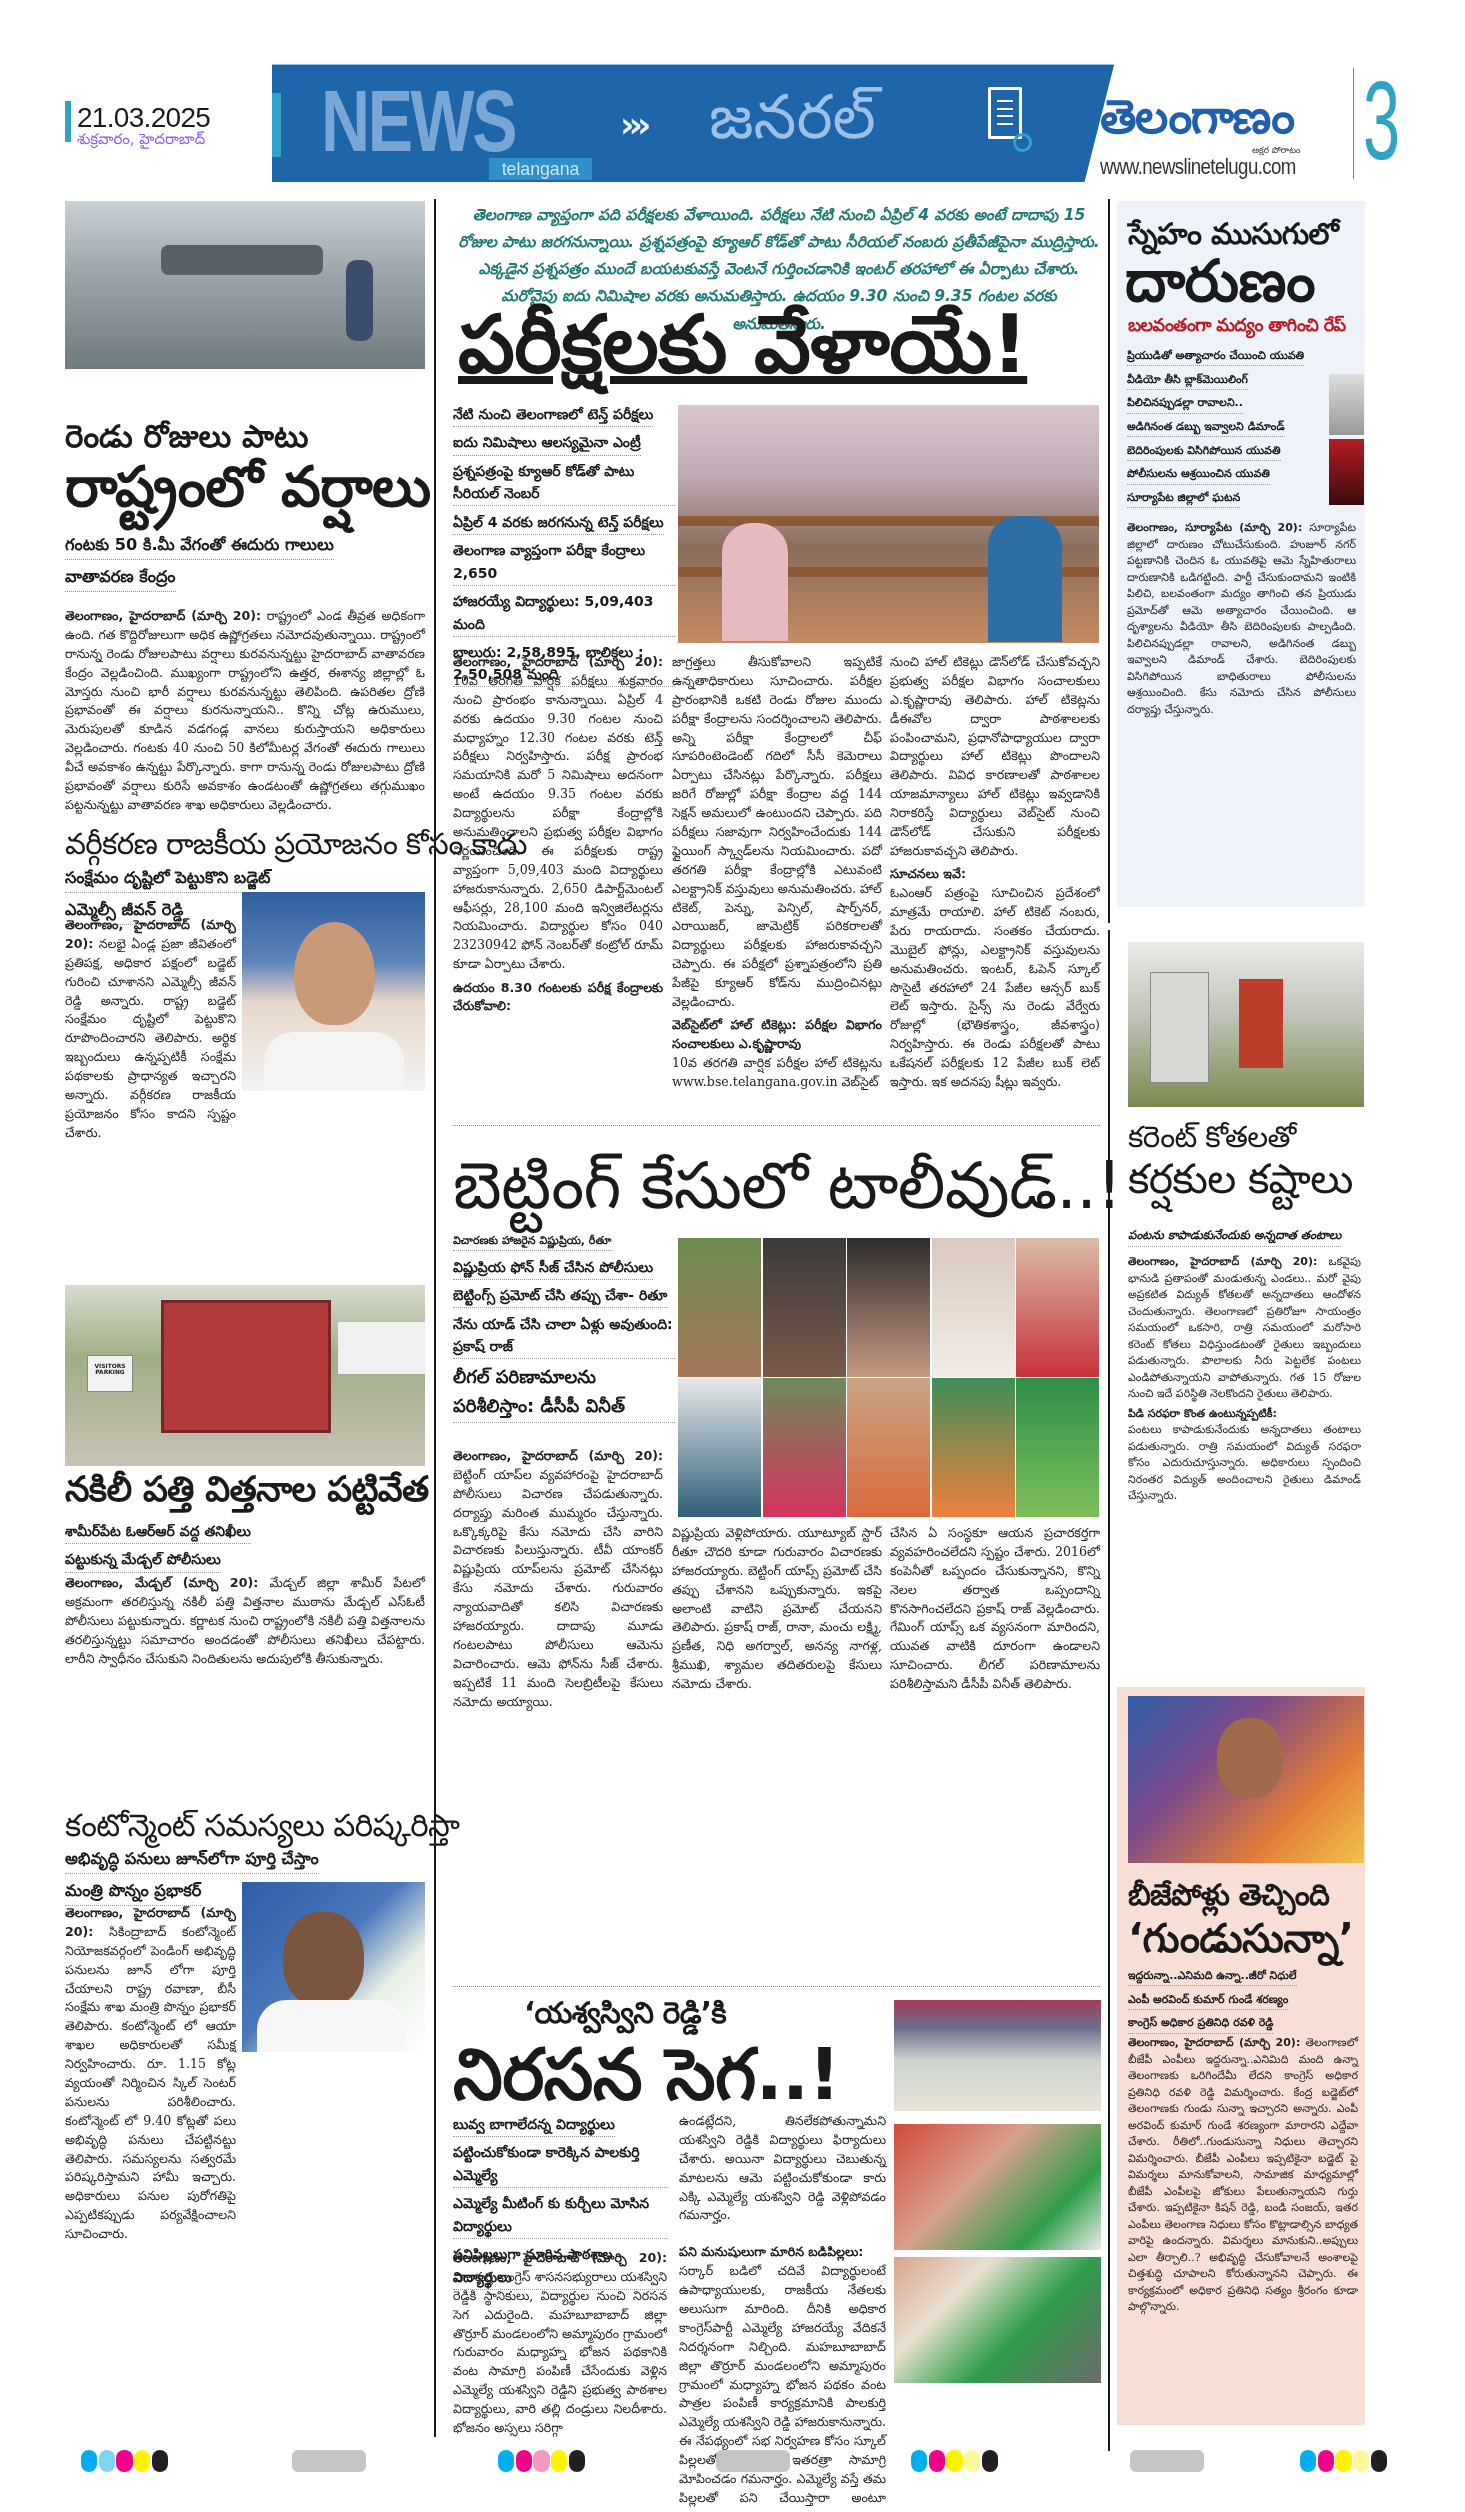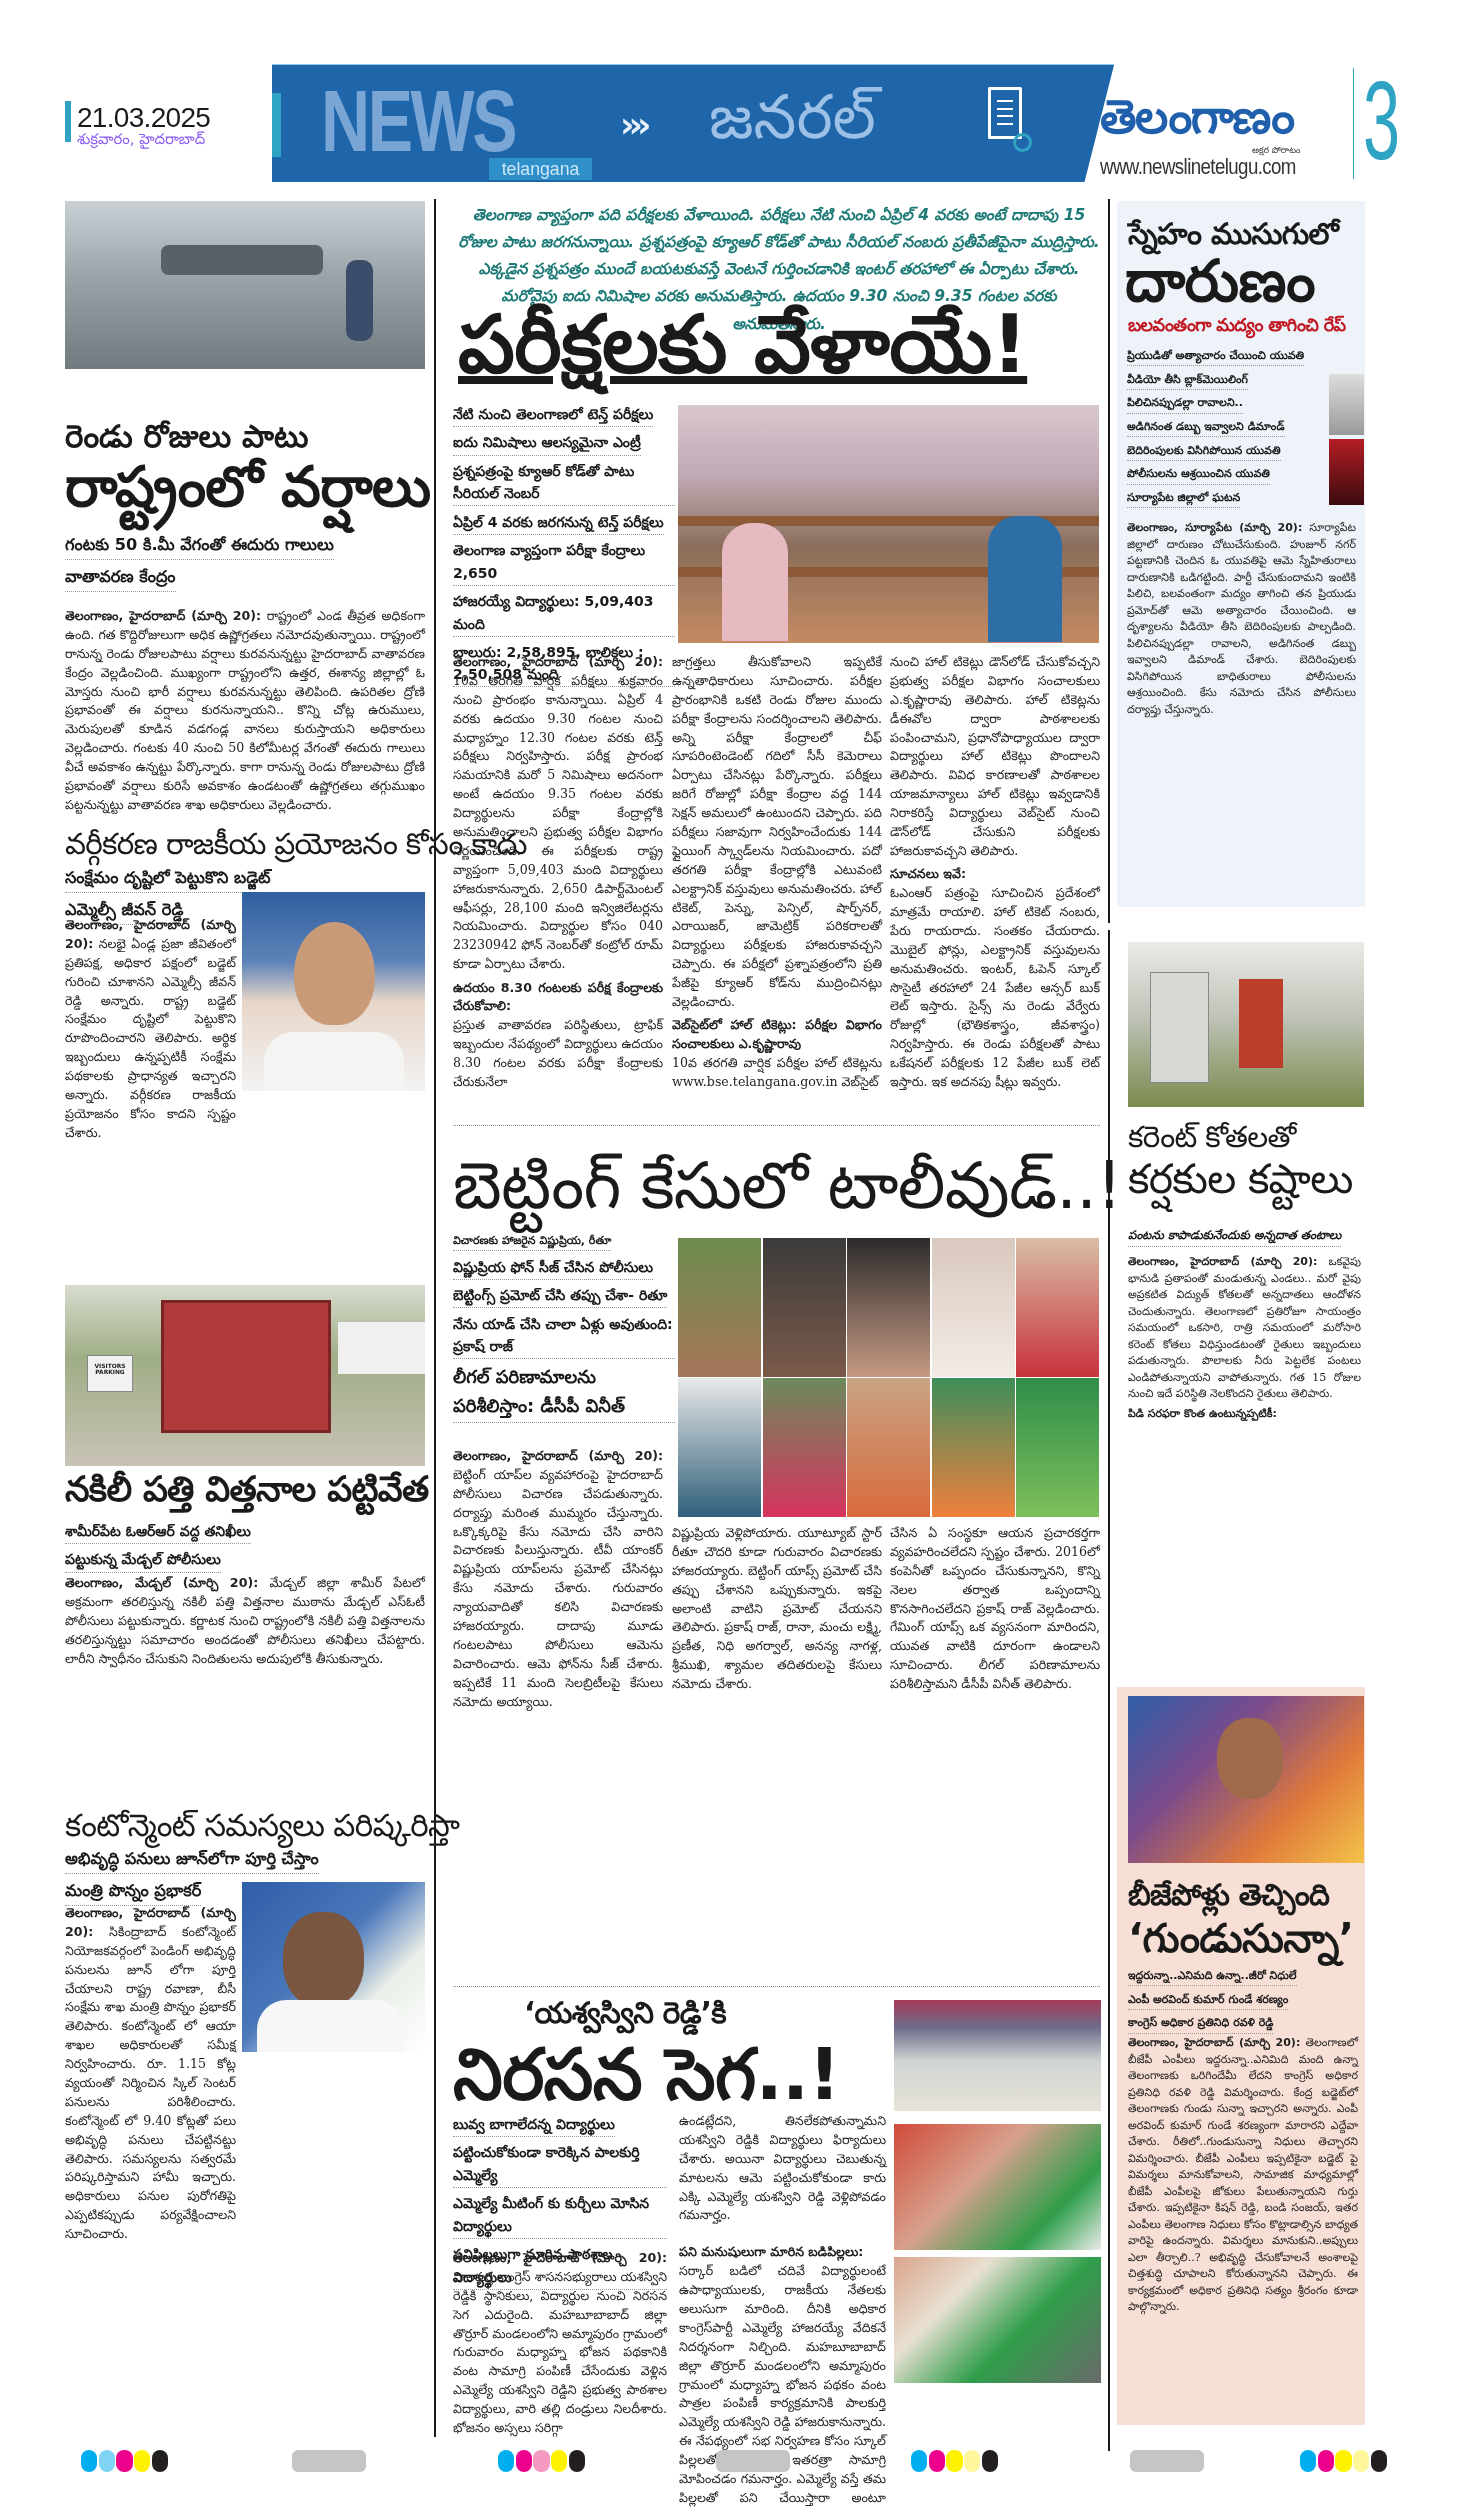--- a/index.html
+++ b/index.html
@@ -155,21 +155,20 @@
   <div style="position:absolute; left:0; top:111px; width:421px; height:10.3px; background:#8c5a36;"></div>
   <div style="position:absolute; left:0; top:162px; width:421px; height:10.3px; background:#8c5a36;"></div>
   <div style="position:absolute; left:44px; top:118px; width:66px; height:118px; background:#e7b9c1; border-radius:29.5px 29.5px 0 0;"></div>
   <div style="position:absolute; left:310px; top:111px; width:74px; height:126px; background:#2d6ea6; border-radius:29.5px 29.5px 0 0;"></div>
 </div>
 
 <div class="abs body" style="left:453px; top:653px; width:210px;">
   <b>తెలంగాణం, హైదరాబాద్ (మార్చి 20):</b>
   <span>10వ తరగతి వార్షిక పరీక్షలు శుక్రవారం నుంచి ప్రారంభం కానున్నాయి. ఏప్రిల్ 4 వరకు ఉదయం 9.30 గంటల నుంచి మధ్యాహ్నం 12.30 గంటల వరకు టెన్త్ పరీక్షలు నిర్వహిస్తారు. పరీక్ష ప్రారంభ సమయానికి మరో 5 నిమిషాలు అదనంగా అంటే ఉదయం 9.35 గంటల వరకు విద్యార్థులను పరీక్షా కేంద్రాల్లోకి అనుమతించాలని ప్రభుత్వ పరీక్షల విభాగం నిర్ణయించింది. ఈ పరీక్షలకు రాష్ట్ర వ్యాప్తంగా 5,09,403 మంది విద్యార్థులు హాజరుకానున్నారు. 2,650 డిపార్ట్‌మెంటల్ ఆఫీసర్లు, 28,100 మంది ఇన్విజిలేటర్లను నియమించారు. విద్యార్థుల కోసం 040 23230942 ఫోన్ నెంబర్‌తో కంట్రోల్ రూమ్ కూడా ఏర్పాటు చేశారు.</span>
   <div style="font-weight:700; font-family:'DejaVu Sans',sans-serif; margin-top:4.4px;">ఉదయం 8.30 గంటలకు పరీక్ష కేంద్రాలకు చేరుకోవాలి:</div>
-  <span>ప్రస్తుత వాతావరణ పరిస్థితులు, ట్రాఫిక్ ఇబ్బందుల నేపథ్యంలో విద్యార్థులు ఉదయం 8.30 గంటల వరకు పరీక్షా కేంద్రాలకు చేరుకునేలా</span>
 </div>
 <div class="abs body" style="left:672px; top:653px; width:210px;">
   <span>జాగ్రత్తలు తీసుకోవాలని ఇప్పటికే ఉన్నతాధికారులు సూచించారు. పరీక్షల ప్రారంభానికి ఒకటి రెండు రోజుల ముందు పరీక్షా కేంద్రాలను సందర్శించాలని తెలిపారు. అన్ని పరీక్షా కేంద్రాలలో చీఫ్ సూపరింటెండెంట్ గదిలో సీసీ కెమెరాలు ఏర్పాటు చేసినట్లు పేర్కొన్నారు. పరీక్షలు జరిగే రోజుల్లో పరీక్షా కేంద్రాల వద్ద 144 సెక్షన్ అమలులో ఉంటుందని చెప్పారు. పది పరీక్షలు సజావుగా నిర్వహించేందుకు 144 ఫ్లైయింగ్ స్క్వాడ్‌లను నియమించారు. పదో తరగతి పరీక్షా కేంద్రాల్లోకి ఎటువంటి ఎలక్ట్రానిక్ వస్తువులు అనుమతించరు. హాల్ టికెట్, పెన్ను, పెన్సిల్, షార్ప్‌నర్, ఎరాయిజర్, జామెట్రిక్ పరికరాలతో విద్యార్థులు పరీక్షలకు హాజరుకావచ్చని చెప్పారు. ఈ పరీక్షలో ప్రశ్నాపత్రంలోని ప్రతి పేజీపై క్యూఆర్ కోడ్‌ను ముద్రించినట్లు వెల్లడించారు.</span>
   <div style="font-weight:700; font-family:'DejaVu Sans',sans-serif; margin-top:4.4px;">వెబ్‌సైట్‌లో హాల్ టికెట్లు: పరీక్షల విభాగం సంచాలకులు ఎ.కృష్ణారావు</div>
   <span>10వ తరగతి వార్షిక పరీక్షల హాల్ టికెట్లను www.bse.telangana.gov.in వెబ్‌సైట్</span>
 </div>
 <div class="abs body" style="left:890px; top:653px; width:210px;">
   <span>నుంచి హాల్ టికెట్లు డౌన్‌లోడ్ చేసుకోవచ్చని ప్రభుత్వ పరీక్షల విభాగం సంచాలకులు ఎ.కృష్ణారావు తెలిపారు. హాల్ టికెట్లను డీఈవోల ద్వారా పాఠశాలలకు పంపించామని, ప్రధానోపాధ్యాయుల ద్వారా విద్యార్థులు హాల్ టికెట్లు పొందాలని తెలిపారు. వివిధ కారణాలతో పాఠశాలల యాజమాన్యాలు హాల్ టికెట్లు ఇవ్వడానికి నిరాకరిస్తే విద్యార్థులు వెబ్‌సైట్ నుంచి డౌన్‌లోడ్ చేసుకుని పరీక్షలకు హాజరుకావచ్చని తెలిపారు.</span>
   <div style="font-weight:700; font-family:'DejaVu Sans',sans-serif; margin-top:4.4px;">సూచనలు ఇవే:</div>
   <span>ఓఎంఆర్ పత్రంపై సూచించిన ప్రదేశంలో మాత్రమే రాయాలి. హాల్ టికెట్ నంబరు, పేరు రాయరాదు. సంతకం చేయరాదు. మొబైల్ ఫోన్లు, ఎలక్ట్రానిక్ వస్తువులను అనుమతించరు. ఇంటర్, ఓపెన్ స్కూల్ సొసైటీ తరహాలో 24 పేజీల ఆన్సర్ బుక్ లెట్ ఇస్తారు. సైన్స్ ను రెండు వేర్వేరు రోజుల్లో (భౌతికశాస్త్రం, జీవశాస్త్రం) నిర్వహిస్తారు. ఈ రెండు పరీక్షలతో పాటు ఒకేషనల్ పరీక్షలకు 12 పేజీల బుక్ లెట్ ఇస్తారు. ఇక అదనపు షీట్లు ఇవ్వరు.</span>
@@ -255,20 +254,21 @@
   <div style="position:absolute; left:22px; top:29.5px; width:59px; height:111px; background:#d8d8d4; border:1.5px solid #888;"></div>
   <div style="position:absolute; left:111px; top:37px; width:44px; height:89px; background:#bc3d2a;"></div>
 </div>
 <div class="abs head-xl" style="left:1128px; top:1122px; font-size:29.5px; font-weight:400;">కరెంట్ కోతలతో</div>
 <div class="abs head-xl" style="left:1128px; top:1158px; font-size:41px; font-weight:400; white-space:nowrap;">కర్షకుల కష్టాలు</div>
 <div class="abs sub" style="left:1128px; top:1226px; font-size:11.8px; white-space:nowrap; font-style:italic;">పంటను కాపాడుకునేందుకు అన్నదాత తంటాలు</div>
 <div class="abs body" style="left:1128px; top:1254px; width:233px; font-size:11px;">
   <b>తెలంగాణం, హైదరాబాద్ (మార్చి 20):</b>
   <span>ఒకవైపు భానుడి ప్రతాపంతో మండుతున్న ఎండలు.. మరో వైపు అప్రకటిత విద్యుత్ కోతలతో అన్నదాతలు ఆందోళన చెందుతున్నారు. తెలంగాణలో ప్రతిరోజూ సాయంత్రం సమయంలో ఒకసారి, రాత్రి సమయంలో మరోసారి కరెంట్ కోతలు విధిస్తుండటంతో రైతులు ఇబ్బందులు పడుతున్నారు. పొలాలకు నీరు పెట్టలేక పంటలు ఎండిపోతున్నాయని వాపోతున్నారు. గత 15 రోజుల నుంచి ఇదే పరిస్థితి నెలకొందని రైతులు తెలిపారు.</span>
   <div style="font-weight:700; font-family:'DejaVu Sans',sans-serif; margin-top:3px;">పిడి సరఫరా కొంత ఉంటున్నప్పటికీ:</div>
+  <span>పంటలు కాపాడుకునేందుకు అన్నదాతలు తంటాలు పడుతున్నారు. రాత్రి సమయంలో విద్యుత్ సరఫరా కోసం ఎదురుచూస్తున్నారు. అధికారులు స్పందించి నిరంతర విద్యుత్ అందించాలని రైతులు డిమాండ్ చేస్తున్నారు.</span>
 </div>
 
 <div class="abs box-pink" style="left:1117px; top:1687px; width:248px; height:738px;"></div>
 <div class="abs photo" style="left:1128px; top:1696px; width:236px; height:167px; background:linear-gradient(135deg,#2f5ea8 0%,#7a4b8c 35%,#e07a3a 70%,#f3c34a 100%);">
   <div style="position:absolute; left:89px; top:22px; width:66px; height:81px; background:#a06a4c; border-radius:45%;"></div>
 </div>
 <div class="abs head-xl" style="left:1128px; top:1880px; font-size:29.5px;">బీజేపోళ్లు తెచ్చింది</div>
 <div class="abs head-xl" style="left:1128px; top:1917px; font-size:40px; white-space:nowrap;">‘గుండుసున్నా’</div>
 <div class="abs stack" style="left:1128px; top:1967px; width:222px;">
   <span class="sub" style="font-size:11px;">ఇద్దరున్నా..ఎనిమది ఉన్నా..జీరో నిధులే</span>

